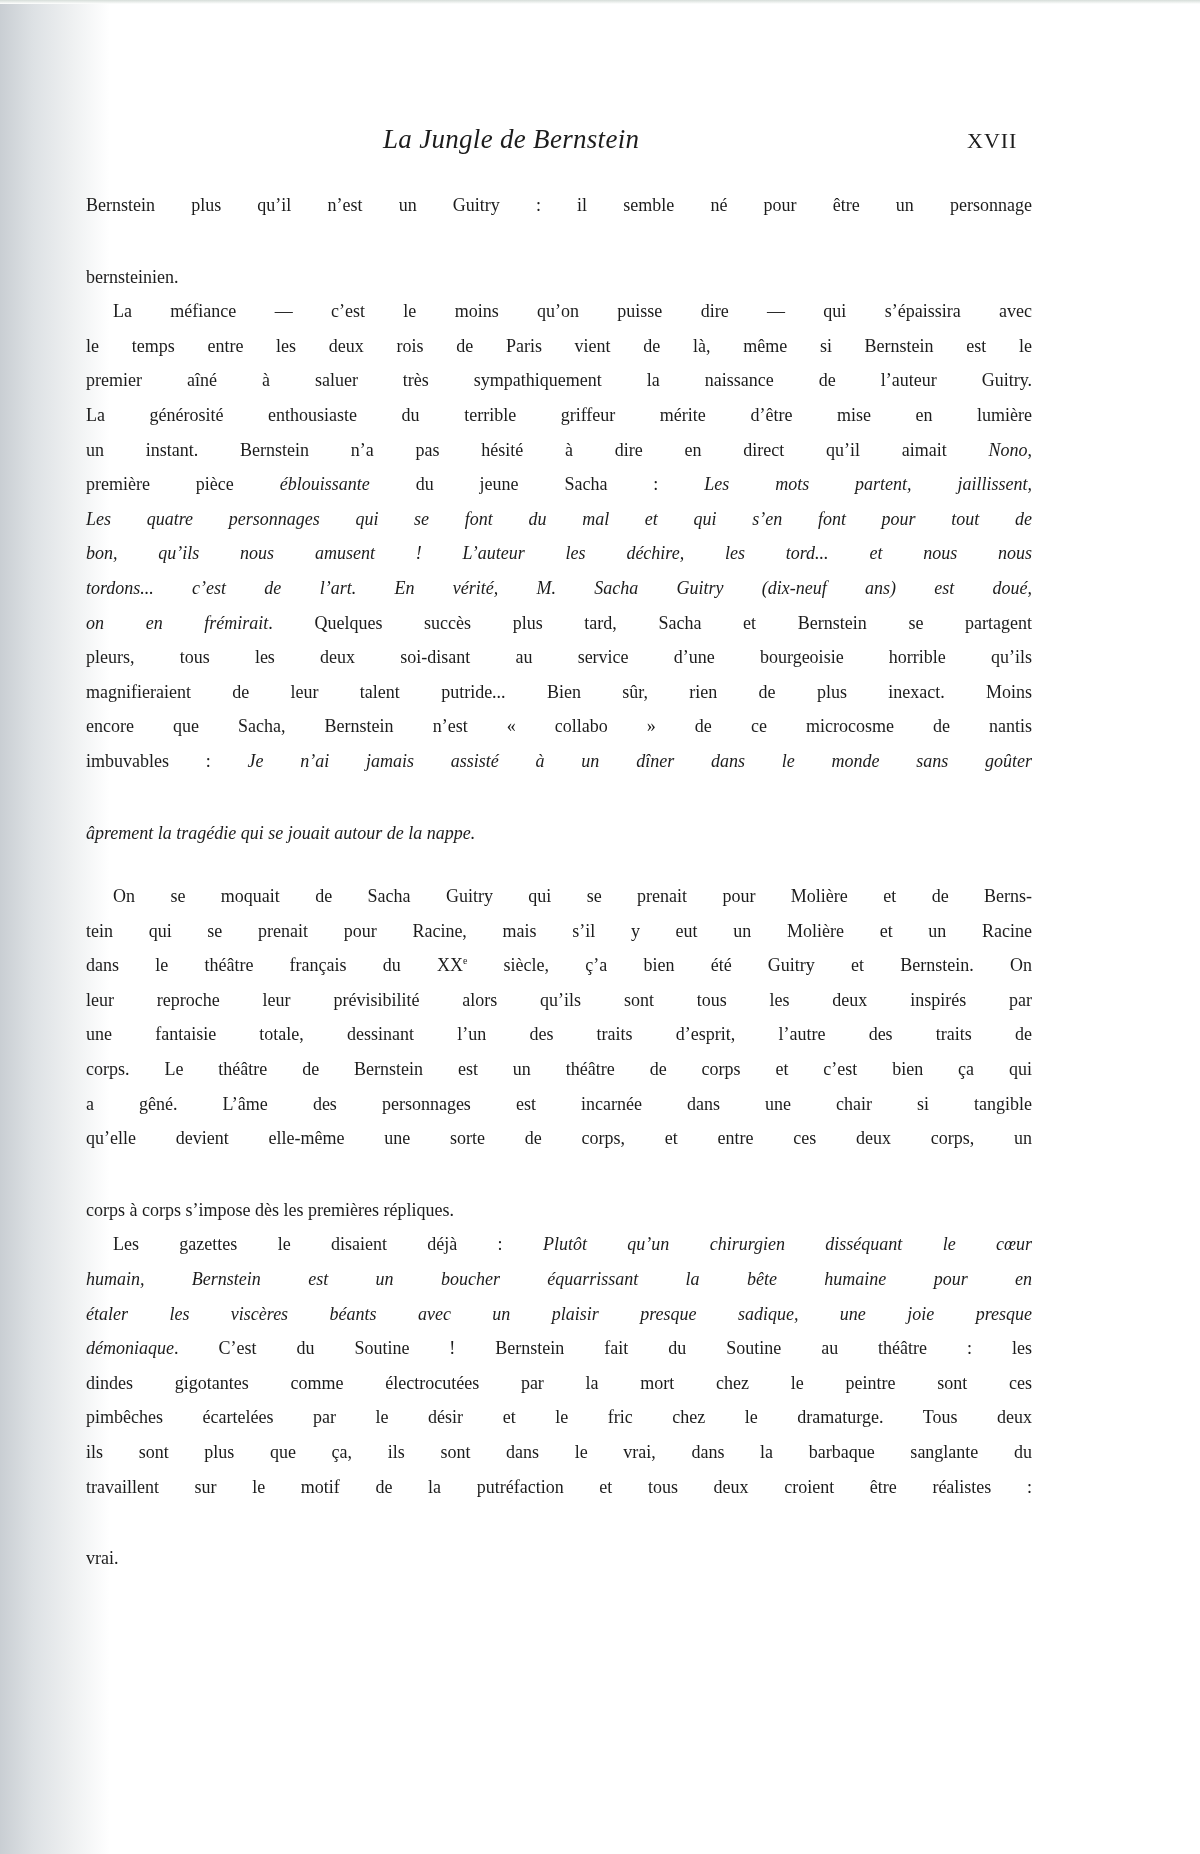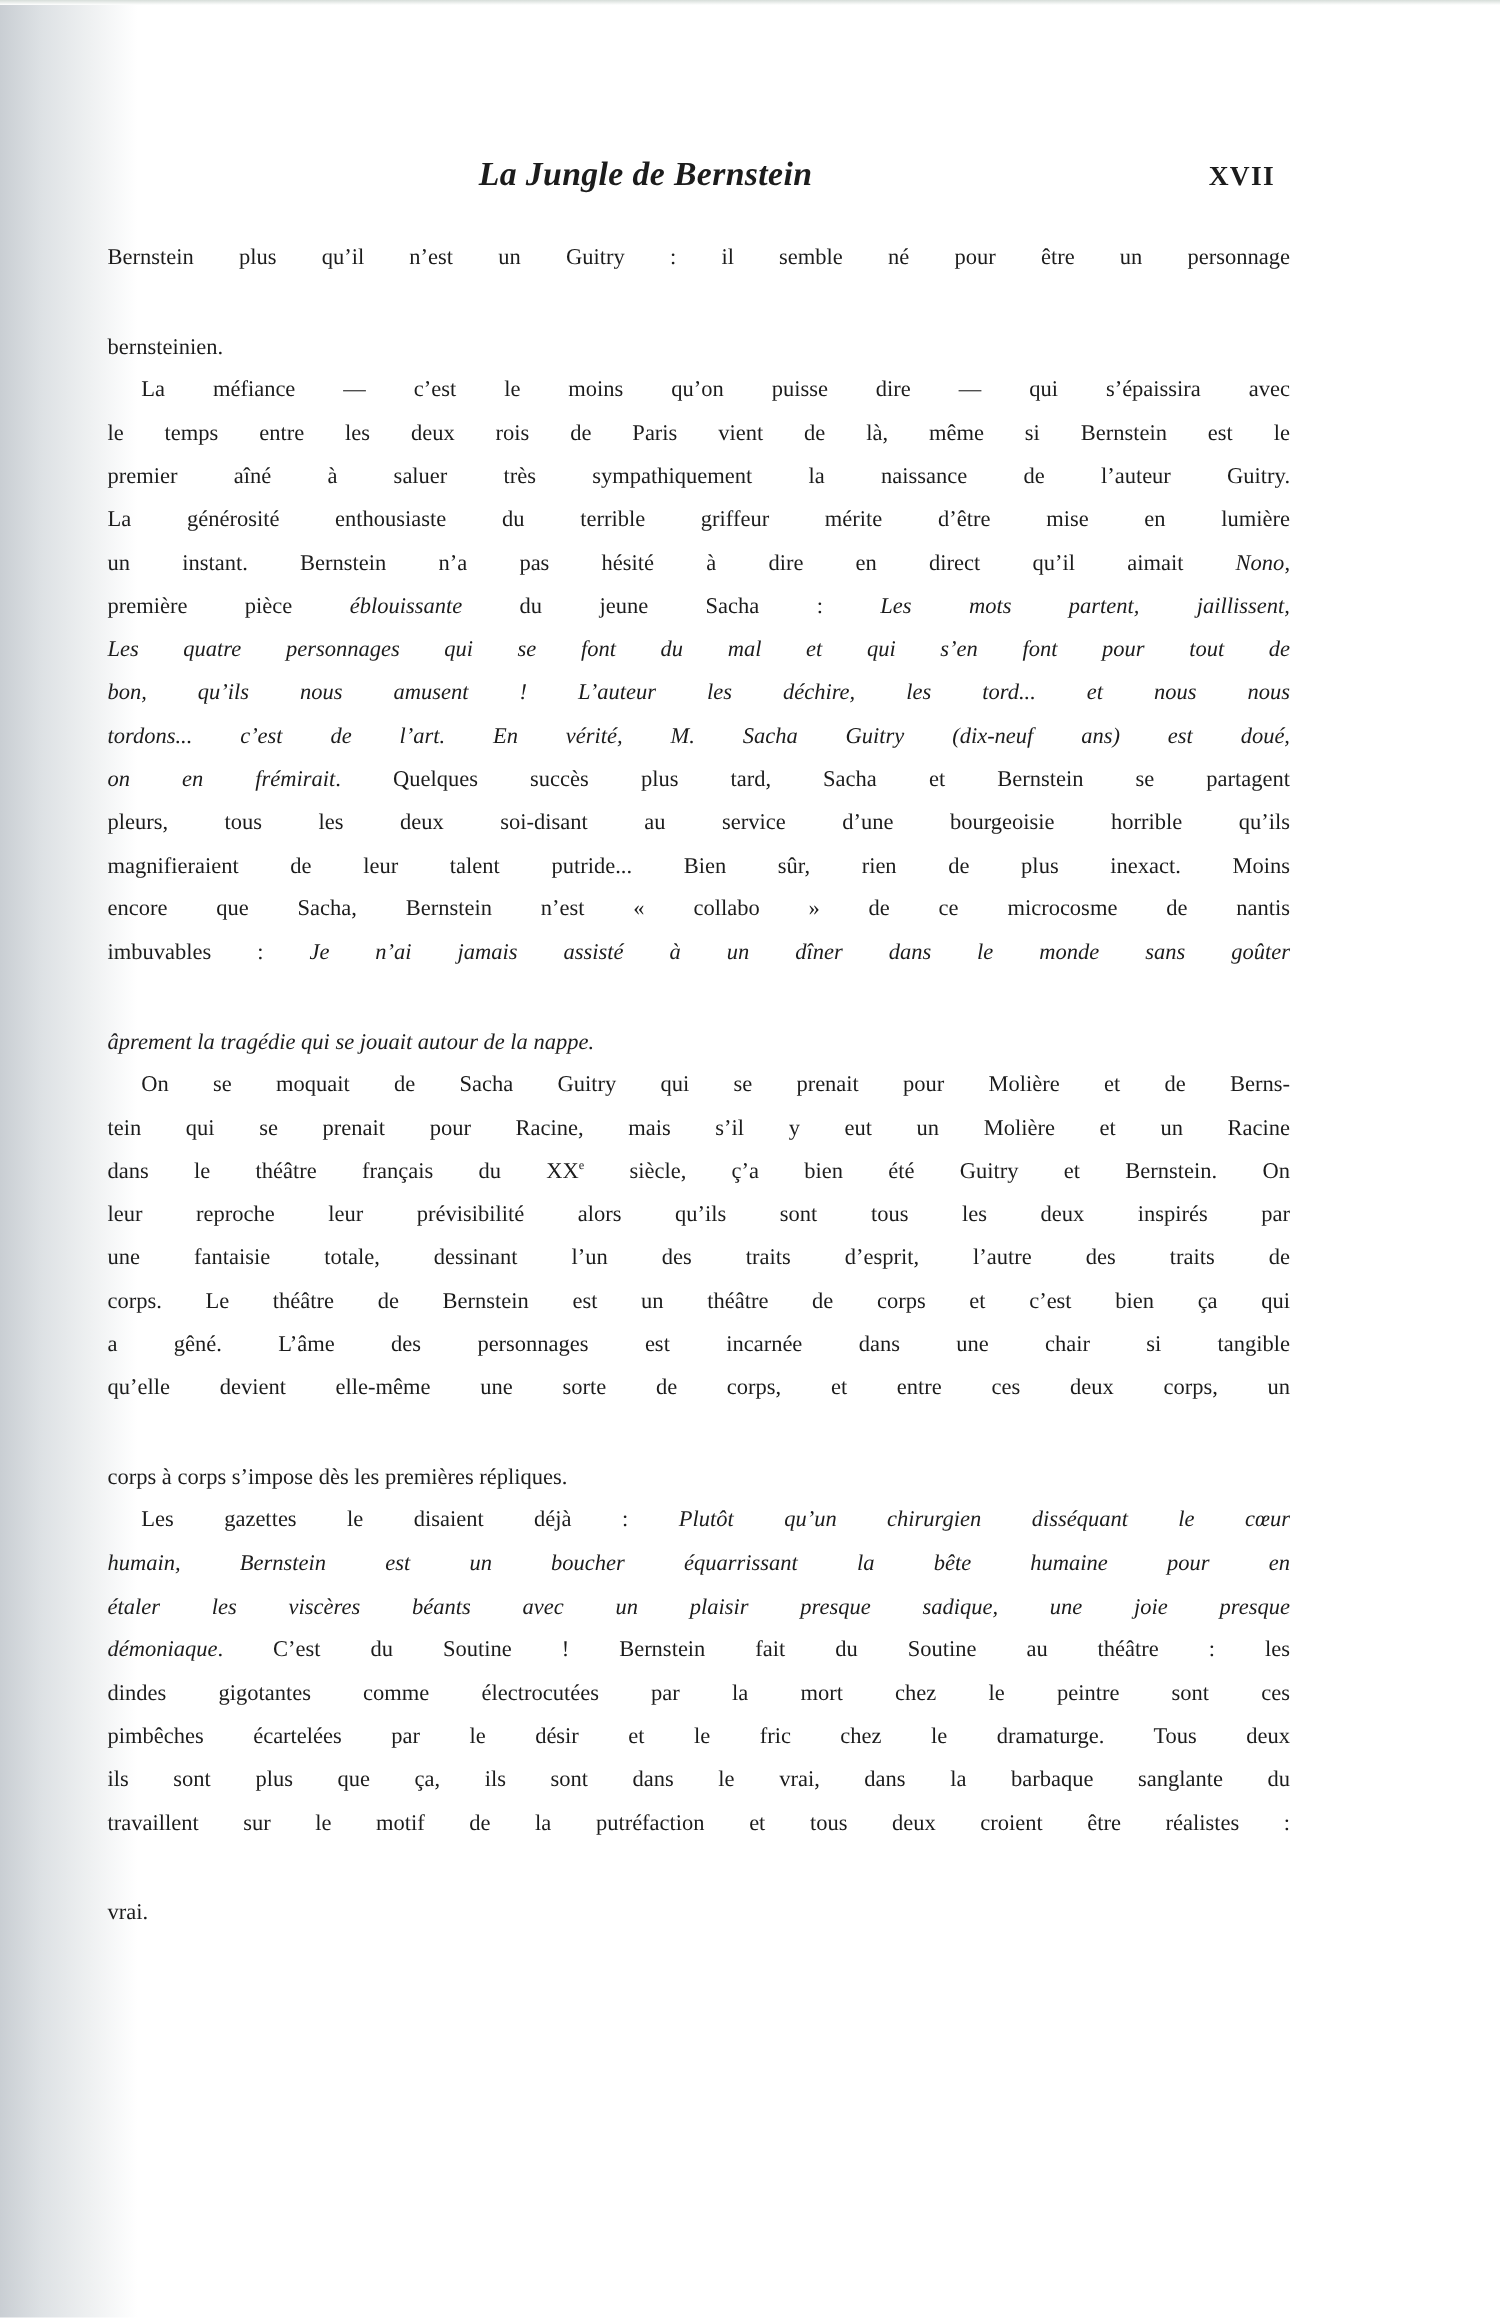--- a/index.html
+++ b/index.html
@@ -26,21 +26,20 @@
       left: 0; top: 0;
       width: 1200px; height: 4px;
       background: linear-gradient(to bottom, #d6ddd9, #ffffff);
     }
     .running-head {
       position: absolute;
       top: 124px;
       left: 0;
       width: 1012px;
       height: 34px;
-      font-weight: bold;
     }
     .running-title {
       position: absolute;
       left: 383px;
       top: 0;
       font-style: italic;
       font-size: 27px;
       letter-spacing: 0.3px;
     }
     .folio {
@@ -106,21 +105,21 @@
       <span class="line"><i>bon, qu’ils nous amusent ! L’auteur les déchire, les tord... et nous nous</i></span>
       <span class="line"><i>tordons... c’est de l’art. En vérité, M. Sacha Guitry (dix-neuf ans) est doué,</i></span>
       <span class="line"><i>on en frémirait</i><span>. Quelques succès plus tard, Sacha et Bernstein se partagent</span></span>
       <span class="line"><span>pleurs, tous les deux soi-disant au service d’une bourgeoisie horrible qu’ils</span></span>
       <span class="line"><span>magnifieraient de leur talent putride... Bien sûr, rien de plus inexact. Moins</span></span>
       <span class="line"><span>encore que Sacha, Bernstein n’est « collabo » de ce microcosme de nantis</span></span>
       <span class="line"><span>imbuvables : </span><i>Je n’ai jamais assisté à un dîner dans le monde sans goûter</i></span>
       <span class="line last"><i>âprement la tragédie qui se jouait autour de la nappe.</i></span>
     </div>
     <div>
-      <span class="line" style="padding-left: 27px;"><span>On se moquait de Sacha Guitry qui se prenait pour Molière et de Berns-</span></span>
+      <span class="line" style="padding-left: 27px; margin-top: 29px;"><span>On se moquait de Sacha Guitry qui se prenait pour Molière et de Berns-</span></span>
       <span class="line"><span>tein qui se prenait pour Racine, mais s’il y eut un Molière et un Racine</span></span>
       <span class="line"><span>dans le théâtre français du XX</span><sup class="ord">e</sup><span> siècle, ç’a bien été Guitry et Bernstein. On</span></span>
       <span class="line"><span>leur reproche leur prévisibilité alors qu’ils sont tous les deux inspirés par</span></span>
       <span class="line"><span>une fantaisie totale, dessinant l’un des traits d’esprit, l’autre des traits de</span></span>
       <span class="line"><span>corps. Le théâtre de Bernstein est un théâtre de corps et c’est bien ça qui</span></span>
       <span class="line"><span>a gêné. L’âme des personnages est incarnée dans une chair si tangible</span></span>
       <span class="line"><span>qu’elle devient elle-même une sorte de corps, et entre ces deux corps, un</span></span>
       <span class="line last"><span>corps à corps s’impose dès les premières répliques.</span></span>
     </div>
     <div>

